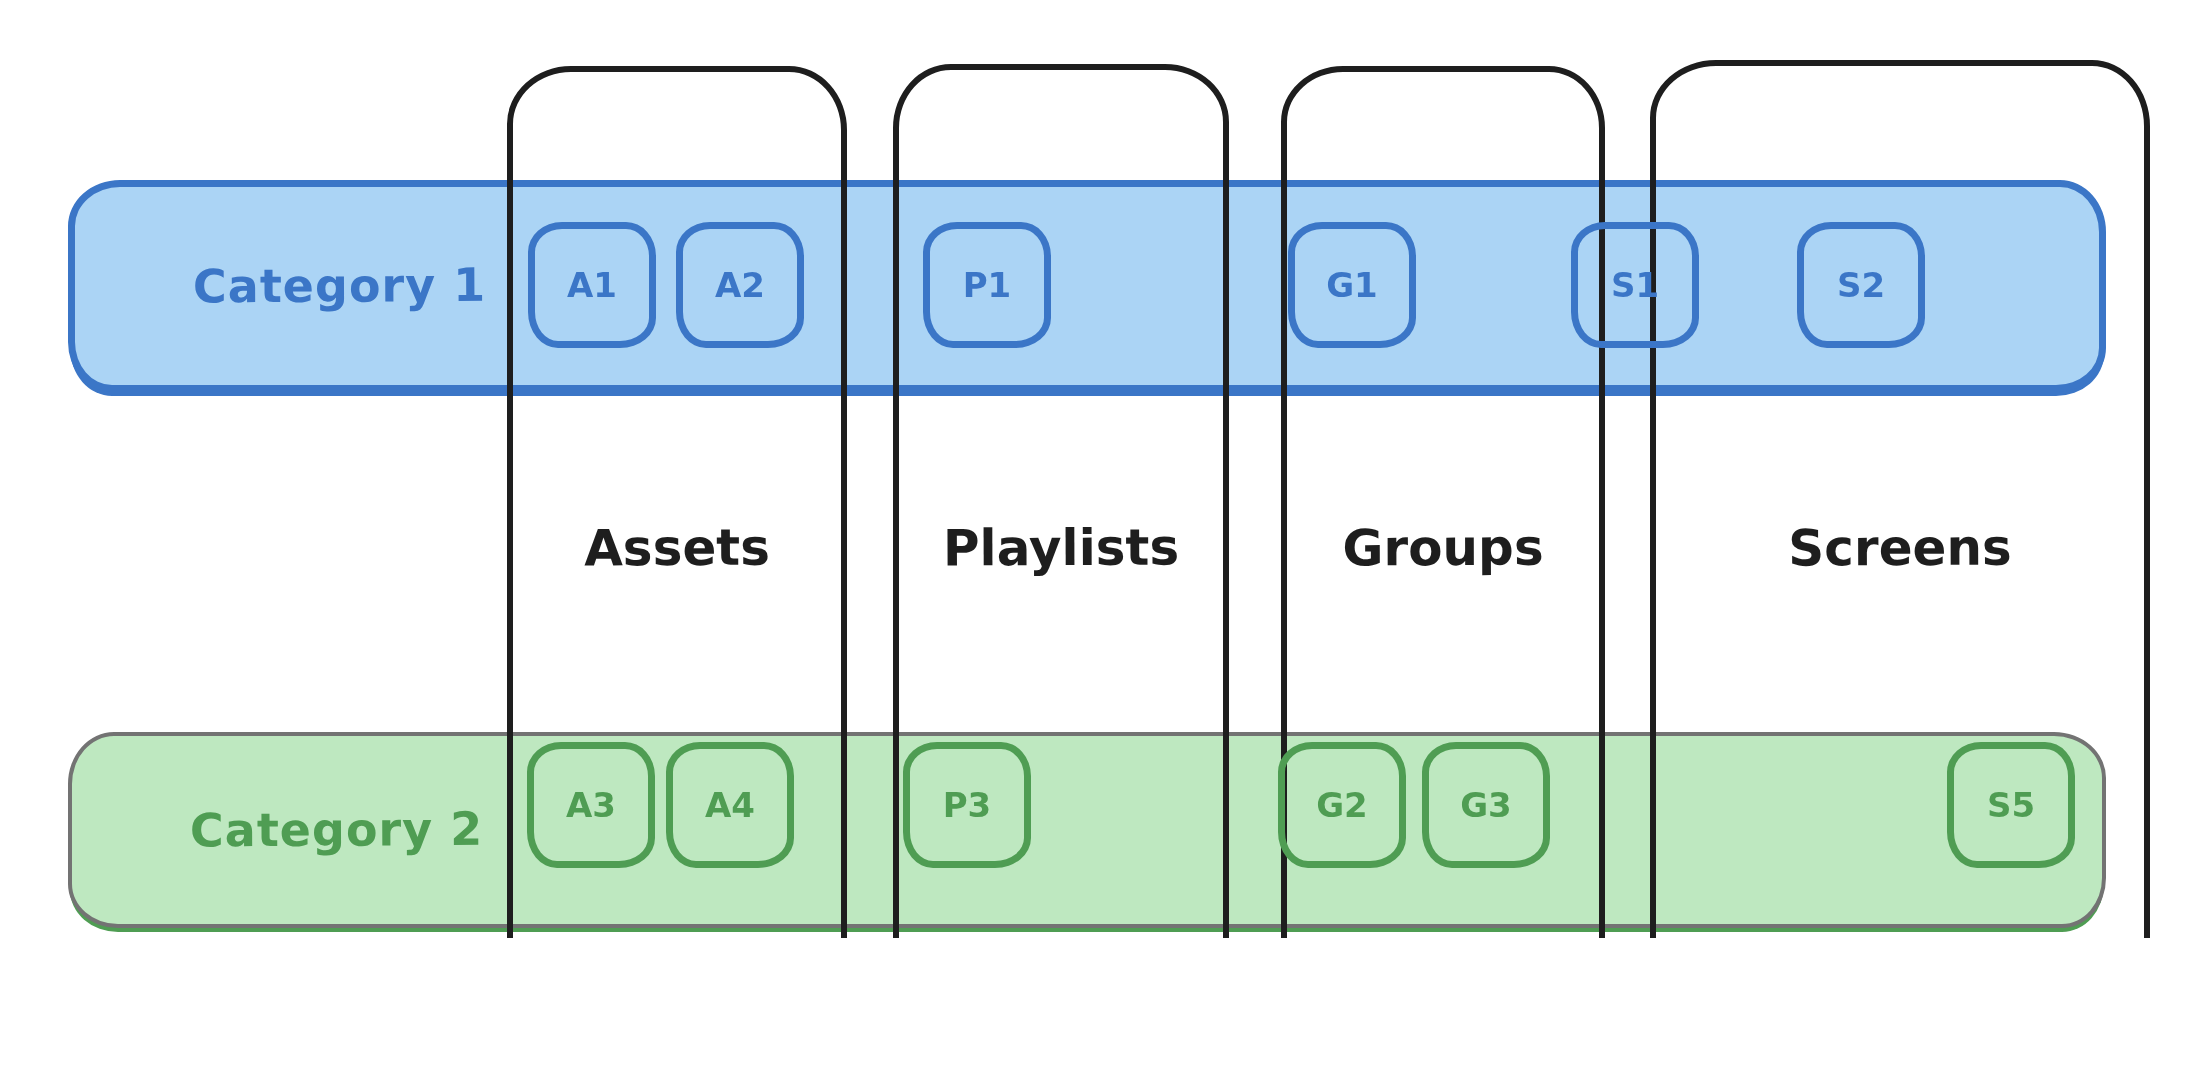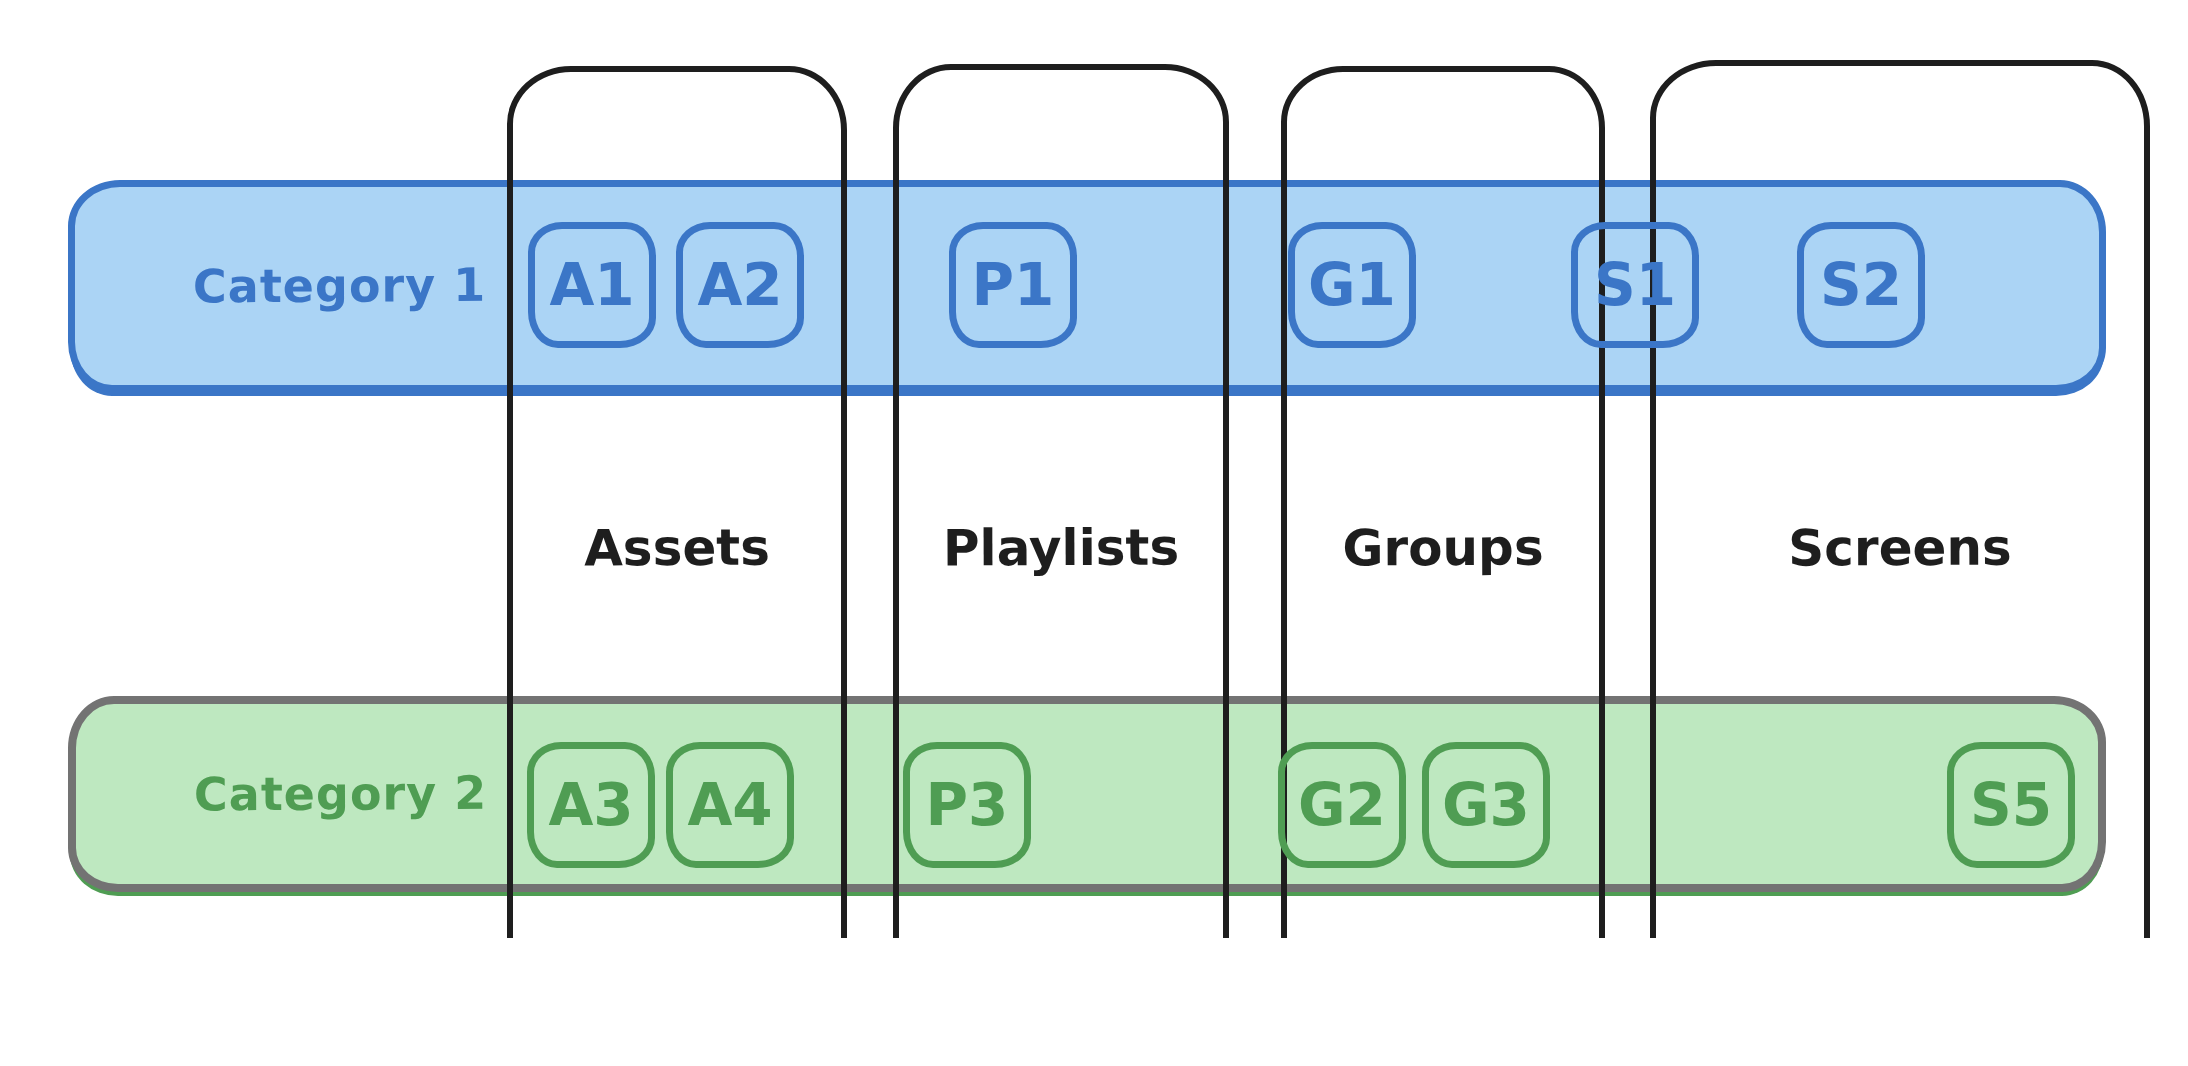--- a/index.html
+++ b/index.html
@@ -27,24 +27,24 @@
   }
   .band-blue {
     top: 180px;
     height: 212px;
     background: #abd4f5;
     border: 7px solid #3b76c7;
     border-radius: 52px 46px 50px 44px / 46px 52px 44px 50px;
     box-shadow: 0 6px 0 -2px #3b76c7;
   }
   .band-green {
-    top: 696px;
+    top: 732px;
     height: 196px;
     background: #bee8c0;
-    border: 8px solid #737373;
+    border: 4px solid #737373;
     border-radius: 46px 52px 44px 50px / 52px 46px 50px 44px;
     box-shadow: 0 6px 0 -2px #4f9d53;
   }
   .band-label {
     font-size: 46px;
     font-weight: bold;
     letter-spacing: 1px;
     padding-left: 118px;
     transform: rotate(-0.3deg);
   }
@@ -88,21 +88,21 @@
 
   
   .chip {
     position: absolute;
     width: 128px;
     height: 126px;
     box-sizing: border-box;
     display: flex;
     align-items: center;
     justify-content: center;
-    font-size: 58px;
+    font-size: 34px;
     font-weight: bold;
     background: transparent;
     z-index: 4;
     border-radius: 34px 30px 36px 30px / 30px 34px 30px 36px;
   }
   .chip-blue  { border: 7px solid #3b76c7; color: #3b76c7; }
   .chip-green { border: 7px solid #4f9d53; color: #4f9d53; }
   .row1 { top: 222px; }
   .row2 { top: 742px; }
 </style>
@@ -123,21 +123,21 @@
   <div class="column col-groups"></div>
   <div class="column col-screens"></div>
 
   <div class="col-title title-assets">Assets</div>
   <div class="col-title title-playlists">Playlists</div>
   <div class="col-title title-groups">Groups</div>
   <div class="col-title title-screens">Screens</div>
 
   <div class="chip chip-blue row1" style="left:528px">A1</div>
   <div class="chip chip-blue row1" style="left:676px">A2</div>
-  <div class="chip chip-blue row1" style="left:949px">P1</div>
+  <div class="chip chip-blue row1" style="left:923px">P1</div>
   <div class="chip chip-blue row1" style="left:1288px">G1</div>
   <div class="chip chip-blue row1" style="left:1571px">S1</div>
   <div class="chip chip-blue row1" style="left:1797px">S2</div>
 
   <div class="chip chip-green row2" style="left:527px">A3</div>
   <div class="chip chip-green row2" style="left:666px">A4</div>
   <div class="chip chip-green row2" style="left:903px">P3</div>
   <div class="chip chip-green row2" style="left:1278px">G2</div>
   <div class="chip chip-green row2" style="left:1422px">G3</div>
   <div class="chip chip-green row2" style="left:1947px">S5</div>

